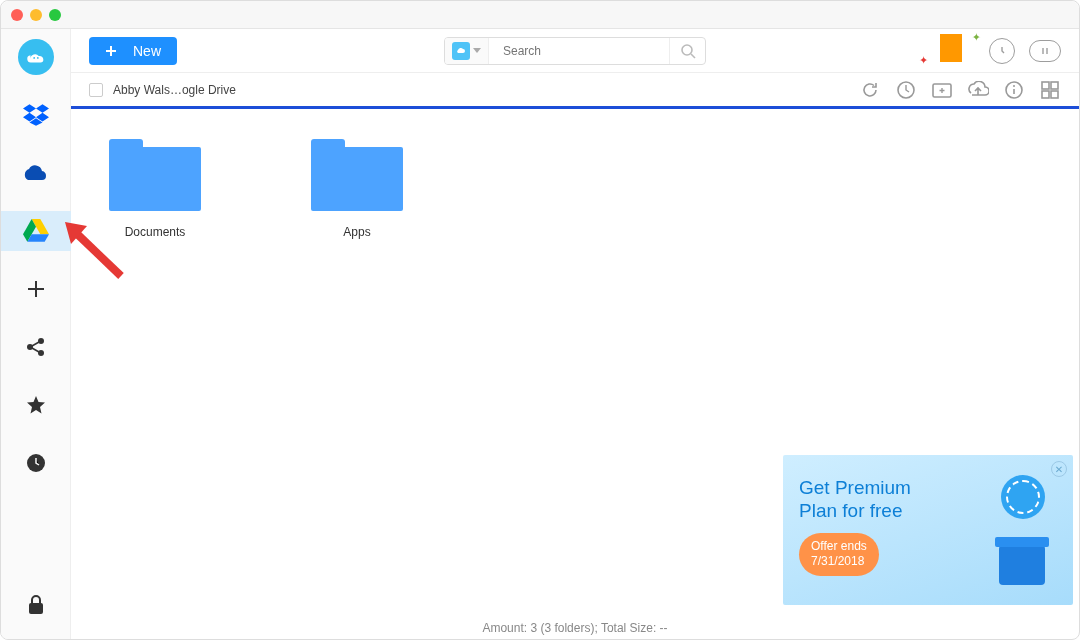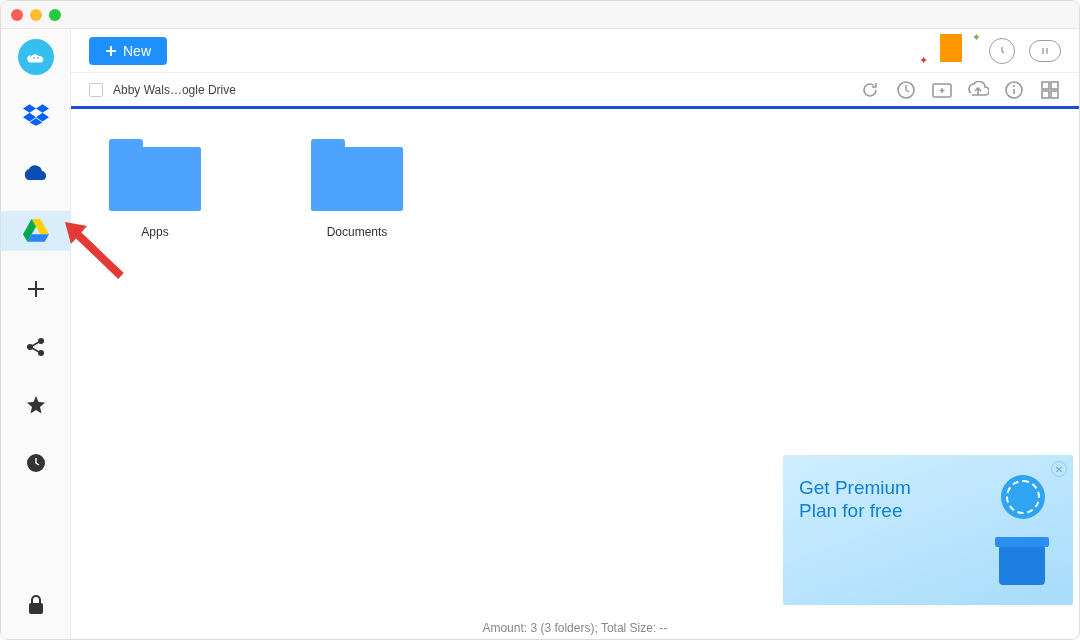--- a/index.html
+++ b/index.html
@@ -20,21 +20,21 @@
 
 .sb-item { width: 70px; height: 40px; display: flex; align-items: center; justify-content: center; cursor: pointer; }
 .sb-item.active { background: #d9edfb; }
 .sb-logo { width: 36px; height: 36px; border-radius: 50%; background: #37bef0; display: flex; align-items: center; justify-content: center; }
 .sb-logo svg { width: 22px; height: 16px; }
 
 .sb-bottom { margin-top: auto; margin-bottom: 14px; }
 
 
 .toolbar { height: 44px; display: flex; align-items: center; padding: 0 18px; border-bottom: 1px solid #eee; gap: 16px; }
-.btn-new { background: #1e90ff; color: #fff; border: none; border-radius: 4px; padding: 6px 16px; font-size: 14px; cursor: pointer; display: flex; align-items: center; gap: 6px; }
+.btn-new { background: #1e90ff; color: #fff; border: none; border-radius: 4px; padding: 6px 16px; font-size: 14px; cursor: pointer; display: flex; align-items: center; gap: 16px; }
 .searchwrap { margin-left: auto; margin-right: auto; position: absolute; left: 50%; transform: translateX(-50%); display: flex; align-items: center; border: 1px solid #ddd; border-radius: 4px; height: 28px; overflow: hidden; }
 .search-pre { width: 44px; display: flex; align-items: center; justify-content: center; gap: 3px; border-right: 1px solid #eee; height: 100%; background: #fafafa; }
 .search-pre .cloud { width: 18px; height: 18px; background: #4fc3f7; border-radius: 3px; display: flex; align-items: center; justify-content: center; }
 .search-input { border: none; outline: none; padding: 0 40px 0 14px; font-size: 12px; width: 180px; color: #999; }
 .search-btn { width: 36px; height: 100%; border-left: 1px solid #eee; display: flex; align-items: center; justify-content: center; color: #bbb; cursor: pointer; }
 .toolbar-right { margin-left: auto; display: flex; align-items: center; gap: 14px; }
 .gift { position: relative; width: 48px; height: 32px; display: flex; align-items: center; justify-content: center; }
 .gift-box { width: 22px; height: 22px; background: #ff9800; position: relative; }
 .gift-box::before { content: ""; position: absolute; top: -6px; left: 0; width: 22px; height: 6px; background: #ff9800; }
 .spark1, .spark2 { position: absolute; font-size: 11px; }
@@ -149,20 +149,39 @@
   <div class="content">
 
     <div class="toolbar">
       <button class="btn-new">
         <svg width="12" height="12" viewBox="0 0 12 12">
             <path stroke="#fff" stroke-width="2" d="M6 1v10M1 6h10"></path>
           </svg>
         <span>New</span>
       </button>
 
+      <div class="searchwrap">
+        <div class="search-pre">
+          <div class="cloud">
+            <svg width="12" height="9" viewBox="0 0 12 9">
+                <path fill="#fff" d="M3 4a3 3 0 0 1 5-1 2 2 0 0 1 2 2 2 2 0 0 1-2 2H3a2 2 0 0 1 0-3z"></path>
+              </svg>
+          </div>
+          <svg width="8" height="5" viewBox="0 0 8 5">
+              <path fill="#aaa" d="M0 0h8L4 5z"></path>
+            </svg>
+        </div>
+        <input class="search-input" placeholder="Search" style="">
+        <div class="search-btn">
+          <svg width="16" height="16" viewBox="0 0 16 16">
+              <circle cx="7" cy="7" r="5" fill="none" stroke="#bbb" stroke-width="1.6"></circle>
+              <path stroke="#bbb" stroke-width="1.6" d="M11 11l4 4"></path>
+            </svg>
+        </div>
+      </div>
 
       <div class="toolbar-right">
         <div class="gift">
           <span class="spark1">✦</span>
           <span class="spark2">✦</span>
           <div class="gift-box"></div>
         </div>
         <div class="tb-icon">
           <svg width="14" height="14" viewBox="0 0 14 14">
               <path fill="none" stroke="#9d9d9d" stroke-width="1.4" d="M7 3v4l2 2"></path>
@@ -220,38 +239,41 @@
           </div>
       </div>
     </div>
 
     <div class="grid">
       <div class="folder">
         <div class="folder-icon">
             <div class="folder-tab"></div>
             <div class="folder-body"></div>
           </div>
-        <span class="folder-name">Apps</span>
+        <span class="folder-name">Documents</span>
       </div>
       <div class="folder">
         <div class="folder-icon">
             <div class="folder-tab"></div>
             <div class="folder-body"></div>
           </div>
-        <span class="folder-name">Documents</span>
+        <span class="folder-name">Apps</span>
       </div>
     </div>
 
     <div class="status">Amount: 3 (3 folders);  Total Size: --</div>
 
     <div class="promo">
       <div class="promo-close">✕</div>
       <h3>
         <span>Get Premium</span><br><span>Plan for free</span>
       </h3>
+      <div class="pill">
+        <span>Offer ends</span><br><span>7/31/2018</span>
+      </div>
       <div class="badge"></div>
       <div class="promo-box">
           <div class="promo-crate"></div>
         </div>
     </div>
   </div>
 </div>
 
 <svg class="arrow" viewBox="0 0 70 70">
   <path d="M60 60 L12 14" stroke="#e53935" stroke-width="8" fill="none"></path>

